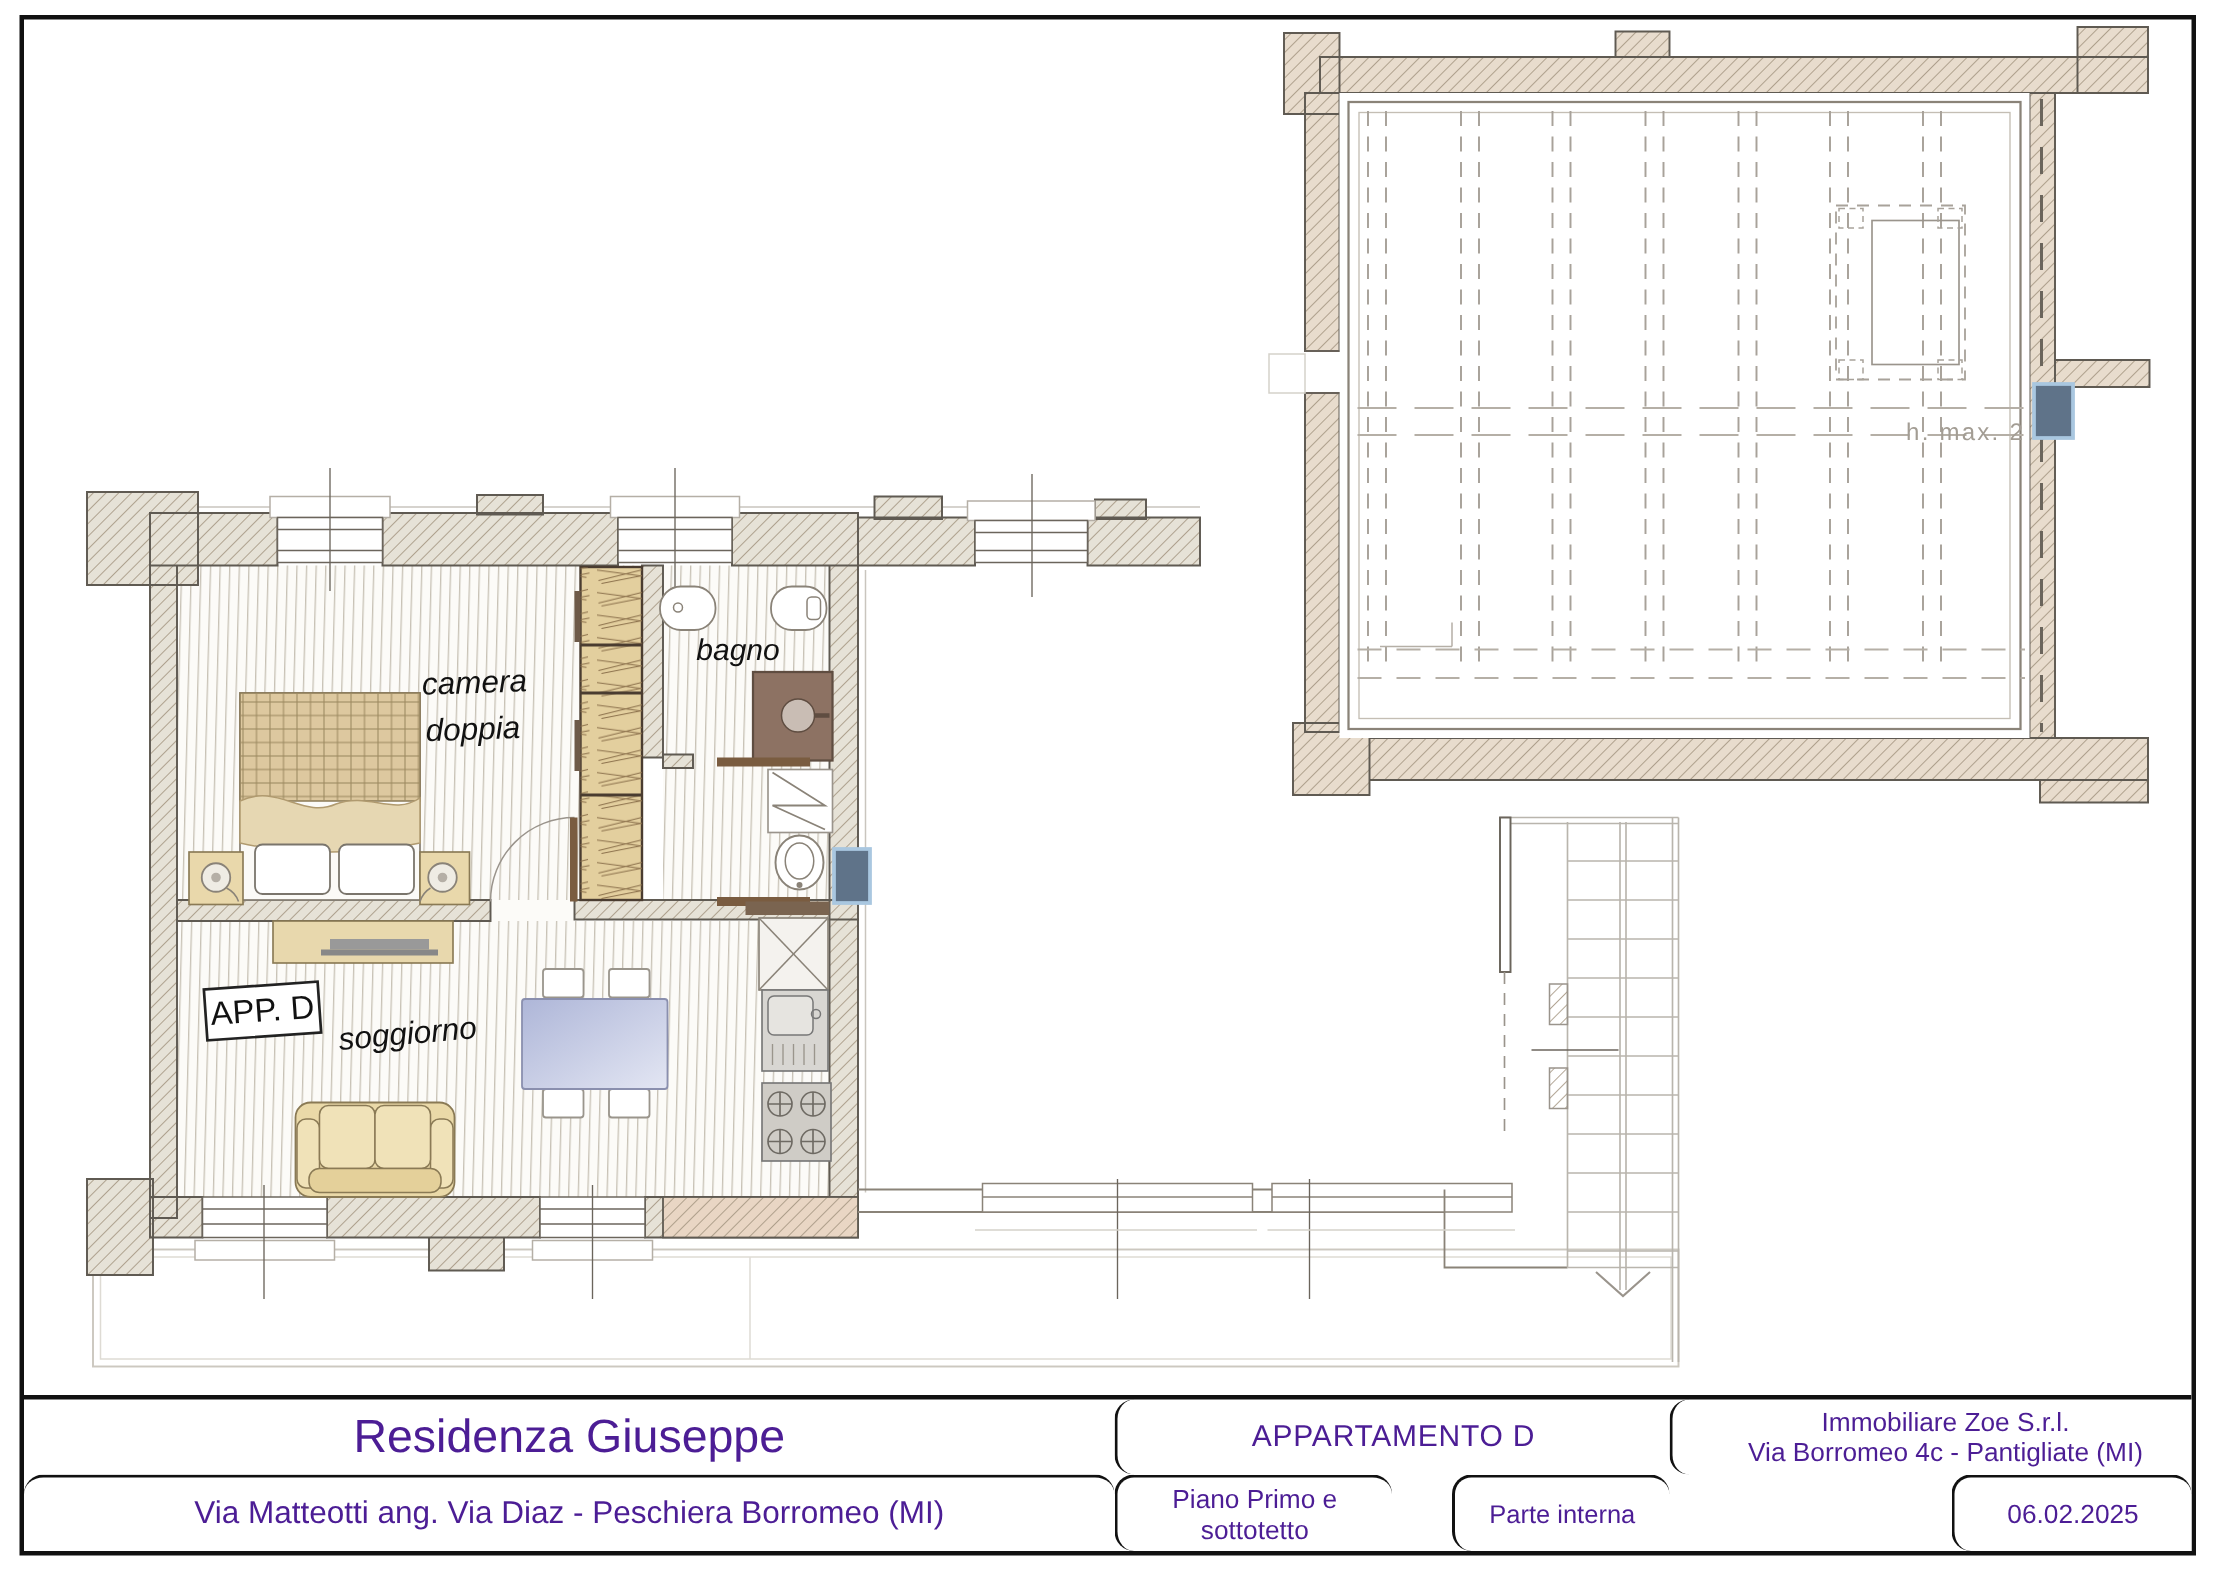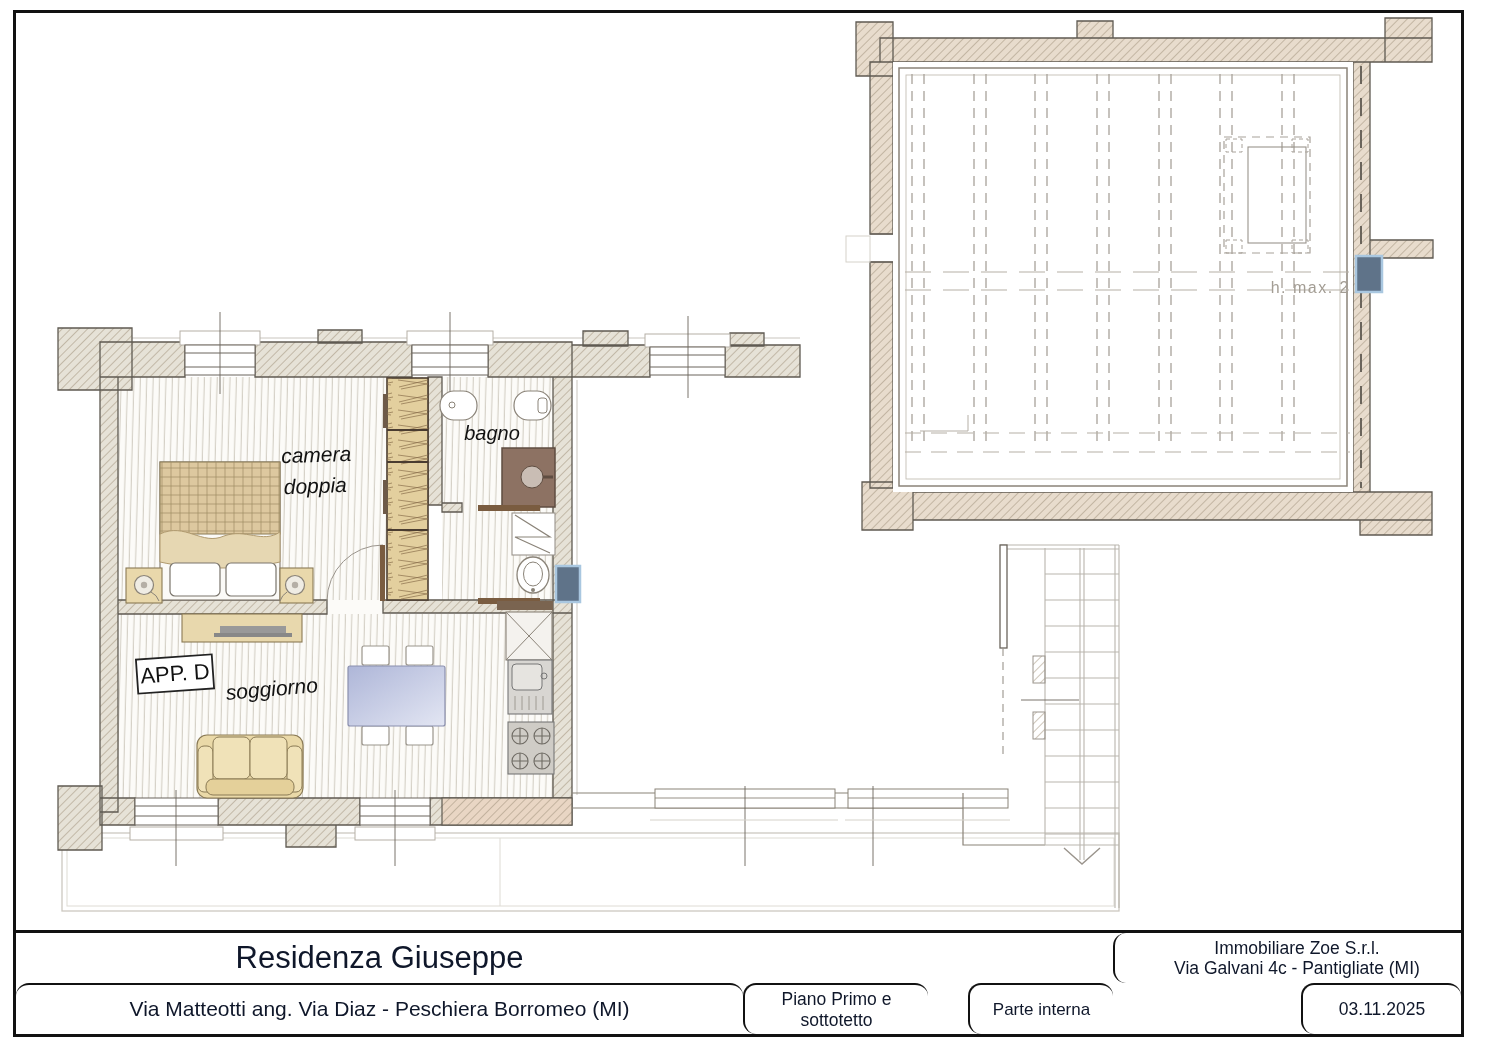--- a/index.html
+++ b/index.html
@@ -2,21 +2,21 @@
 <html><head>
 <meta charset="utf-8">
 <style>
   html,body{margin:0;padding:0;background:#ffffff;}
   body{width:1486px;height:1050px;position:relative;font-family:"Liberation Sans",sans-serif;overflow:hidden;}
   .page-border{position:absolute;left:13px;top:10px;width:1451px;height:1027px;border:3px solid #111;box-sizing:border-box;}
   .plan-svg{position:absolute;left:0;top:0;}
   
   .title-block{position:absolute;left:0;right:0;bottom:0;height:104px;border-top:3px solid #111;
     display:grid;grid-template-columns:727px 185px 185px 188px auto;grid-template-rows:50px auto;box-sizing:border-box;background:#fff;}
-  .tb-cell{display:flex;align-items:center;justify-content:center;text-align:center;box-sizing:border-box;color:#0f172a;line-height:1.15;border-radius:13px;}
+  .tb-cell{display:flex;align-items:center;justify-content:center;text-align:center;box-sizing:border-box;color:#4c1d95;line-height:1.15;border-radius:13px;}
   .bl{border-left:2px solid #111;}
   .bt{border-top:2px solid #111;}
   .c-a{grid-column:1;grid-row:1;font-size:31px;}
   .c-b{grid-column:2 / span 2;grid-row:1;font-size:20px;letter-spacing:.5px;}
   .c-c{grid-column:4 / span 2;grid-row:1;font-size:17.5px;padding-left:18px;}
   .c-d{grid-column:1;grid-row:2;font-size:21px;}
   .c-e{grid-column:2;grid-row:2;font-size:17.5px;padding:0 14px;}
   .c-f{grid-column:3;grid-row:2;font-size:17px;margin-left:40px;}
   .c-g{grid-column:4;grid-row:2;font-size:17.5px;}
   .c-h{grid-column:5;grid-row:2;font-size:17.5px;}
@@ -294,24 +294,25 @@
         <line x1="870" y1="262" x2="893" y2="262"></line>
       <rect x="846" y="236" width="24" height="26" fill="none" stroke="#d5d2ca"></rect>
     </g>
     <path d="M920,431 h48 M968,415 v16" stroke="#b5afa6" stroke-width="1" fill="none"></path>
   </g>
 </svg>
 
 <div class="page-border">
   <div class="title-block">
     <div class="tb-cell c-a">Residenza Giuseppe</div>
+    <div class="tb-cell c-b bl">APPARTAMENTO D</div>
     <div class="tb-cell c-c bl">
       <div>
         <div>Immobiliare Zoe S.r.l.</div>
-        <div>Via Galvani 4c - Pantigliate (MI)</div>
+        <div>Via Borromeo 4c - Pantigliate (MI)</div>
       </div>
     </div>
     <div class="tb-cell c-e bl bt">Piano Primo e sottotetto</div>
     <div class="tb-cell c-d bt">Via Matteotti ang. Via Diaz - Peschiera Borromeo (MI)</div>
     <div class="tb-cell c-f bl bt">Parte interna</div>
-    <div class="tb-cell c-h bl bt">03.11.2025</div>
+    <div class="tb-cell c-h bl bt">06.02.2025</div>
   </div>
 </div>
 
 </body></html>

